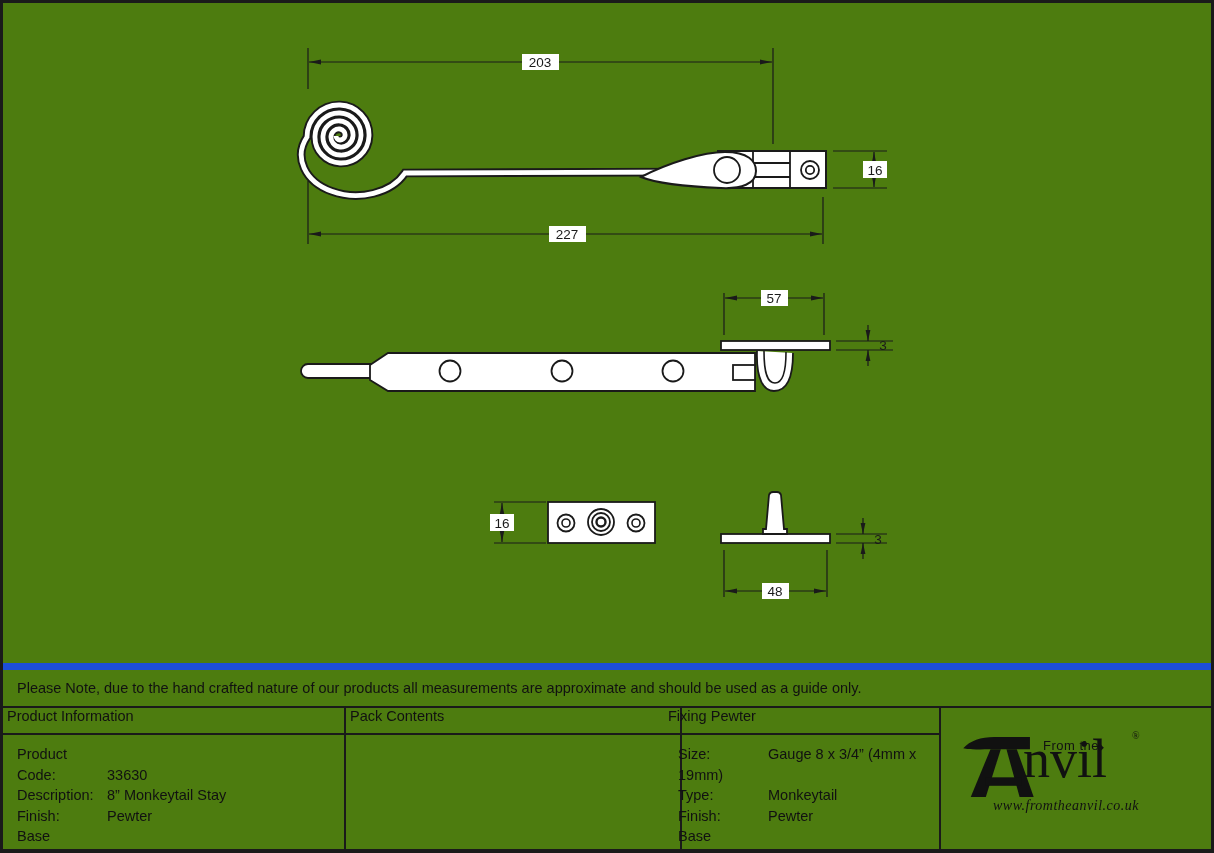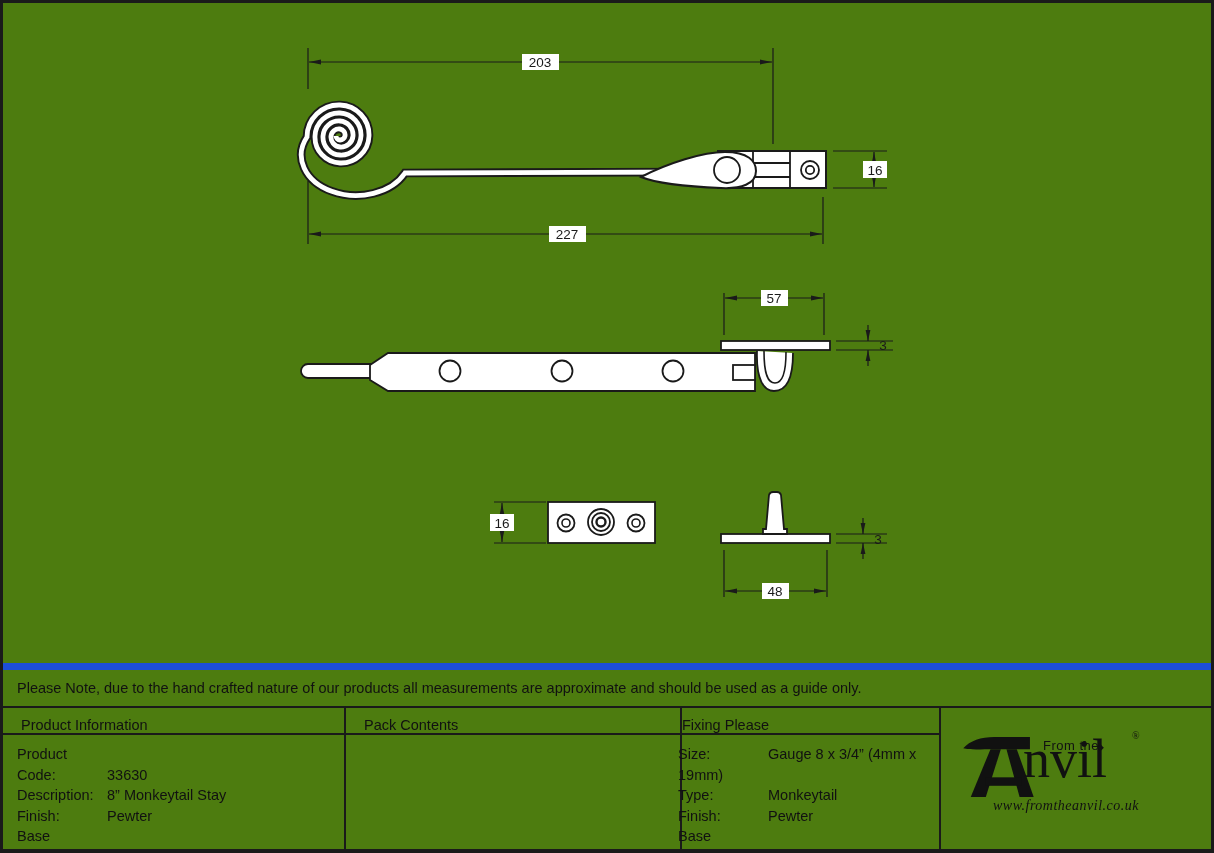--- a/index.html
+++ b/index.html
@@ -19,21 +19,21 @@
   }
   
   .tbl{position:absolute;left:0;right:0;top:705px;bottom:0;}
   .col{position:absolute;top:0;bottom:0;box-sizing:border-box;}
   .col1{left:0;width:343px;border-right:2px solid #1a1a1a;}
   .col2{left:343px;width:336px;border-right:2px solid #1a1a1a;}
   .col3{left:661px;width:277px;border-right:2px solid #1a1a1a;}
   .col4{left:938px;right:0;}
   .cell-head{
     height:27px;border-bottom:2px solid #1a1a1a;box-sizing:border-box;
-    display:flex;align-items:flex-end;padding-left:18px;font-size:14.5px;
+    display:flex;align-items:flex-start;padding-left:4px;font-size:14.5px;
   }
   .cell-body{padding:9px 0 0 14px;font-size:14.5px;line-height:20.5px;}
   .kv .k{display:inline-block;width:86px;}
   
   .logo{position:absolute;left:20px;top:28px;width:230px;height:92px;}
   .logo .fromthe{position:absolute;left:82px;top:2px;font-family:Liberation Sans, sans-serif;font-size:13px;letter-spacing:.5px;}
   .logo .nvil{position:absolute;left:62px;top:-8px;font-family:"Liberation Serif","DejaVu Serif",serif;font-size:54px;}
   .logo .reg{position:absolute;left:171px;top:-6px;font-size:10px;font-family:"Liberation Serif","DejaVu Serif",serif;}
   .logo .dot{position:absolute;left:136px;top:6px;font-size:9px;}
   .logo .site{position:absolute;left:0px;top:62px;width:210px;text-align:center;
@@ -249,21 +249,21 @@
     </div>
 
     <div class="col col2">
       <div class="cell-head">
         <span>Pack Contents</span>
       </div>
     </div>
 
     <div class="col col3">
       <div class="cell-head">
-        <span>Fixing Please</span>
+        <span>Fixing Pewter</span>
       </div>
       <div class="cell-body">
         <div class="kv">
           <span class="k">Size:</span>
           <span class="v">Gauge 8 x 3/4” (4mm x 19mm)</span>
         </div>
         <div class="kv">
           <span class="k">Type:</span>
           <span class="v">Monkeytail</span>
         </div>

